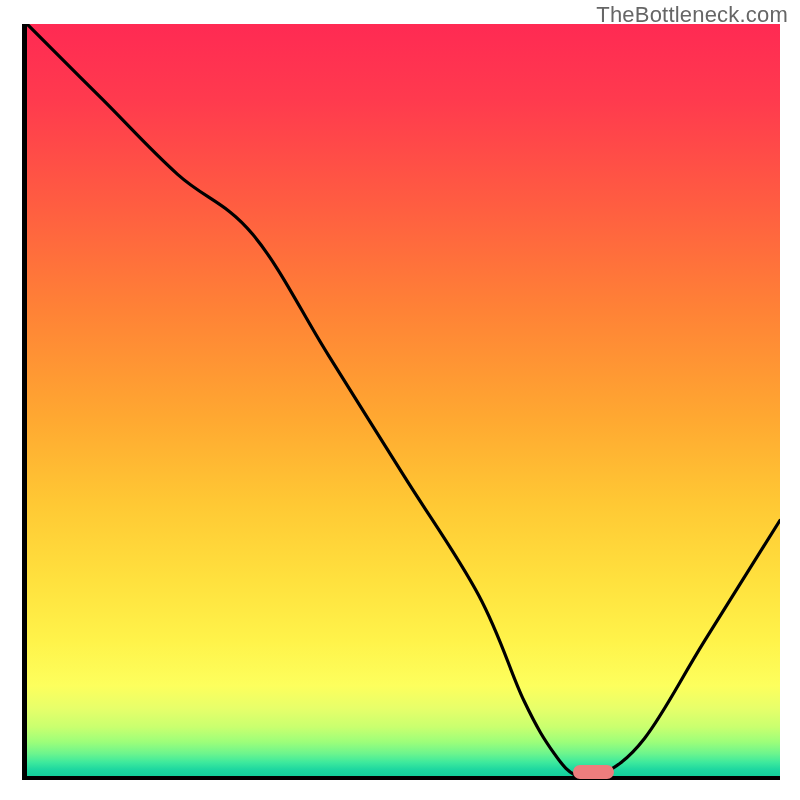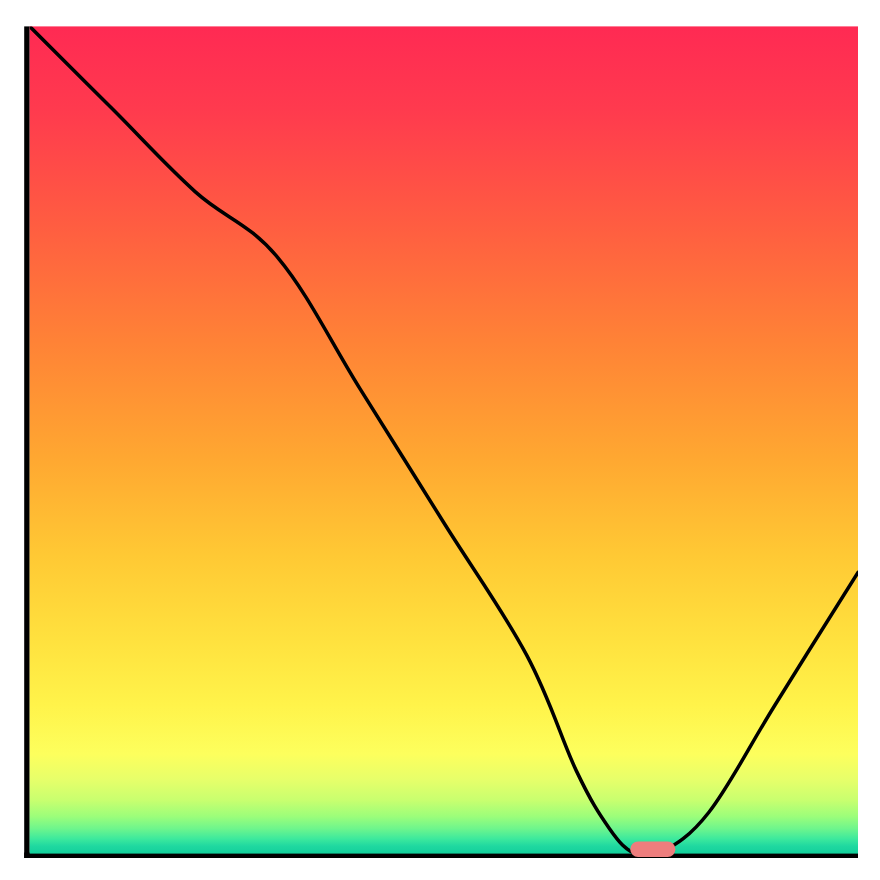--- a/index.html
+++ b/index.html
@@ -80,20 +80,21 @@
     height: 14px;
     border-radius: 7px;
     background: #ed7d7d;
   }
 </style>
 </head>
 <body>
 
 <div class="frame">
 
+  <div class="watermark">TheBottleneck.com</div>
 
   <div class="axis-left"></div>
   <div class="axis-bottom"></div>
 
   <div class="plot">
     <div class="grad"></div>
 
     <svg class="curve" viewBox="0 0 753 752" preserveAspectRatio="none">
       <path id="curve-path" fill="none" stroke="#000" stroke-width="3.2" stroke-linejoin="round" stroke-linecap="round" d="M 0,0 C 13.553999999999998,13.535999999999987 48.192,48.127999999999936 75.3,75.19999999999993 C 102.40799999999999,102.27199999999993 123.49199999999999,126.03519999999995 150.6,150.39999999999998 C 177.708,174.7648 198.792,178.07360000000006 225.9,210.56000000000006 C 253.008,243.04640000000006 274.092,287.56479999999993 301.2,330.87999999999994 C 328.308,374.19519999999994 349.392,407.8848 376.5,451.2 C 403.608,494.5152 430.1136,530.912 451.8,571.52 C 473.4864,612.1279999999999 483.42600000000004,648.3743999999999 496.98,676.8 C 510.534,705.2256 517.6122,715.904 527.1,729.44 C 536.5878,742.9760000000001 541.5576,747.9392 549.6899999999999,752 C 557.8223999999999,756.0608 560.0814,758.768 572.28,752 C 584.4785999999999,745.232 598.4843999999999,738.7647999999999 617.4599999999999,714.4 C 636.4355999999999,690.0352 653.3028,655.8944 677.7,616.64 C 702.0972,577.3856 739.446,517.9775999999999 753,496.32"></path>
     </svg>

